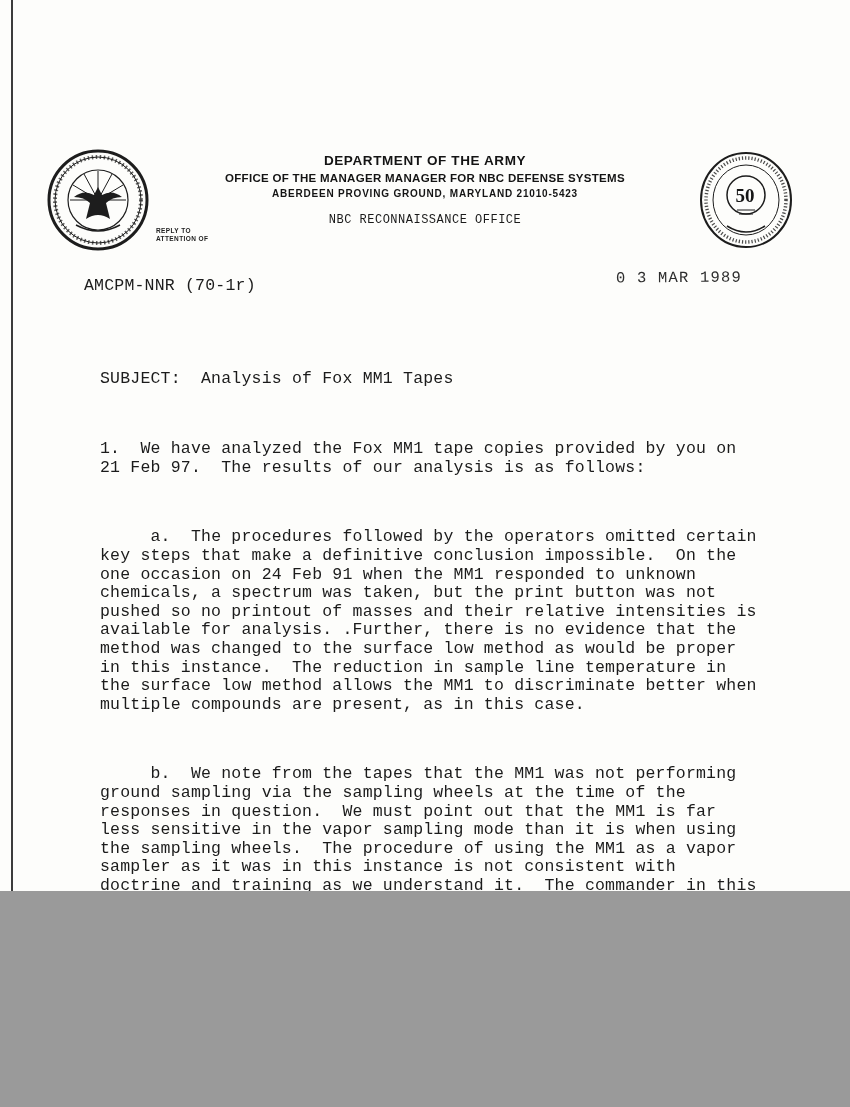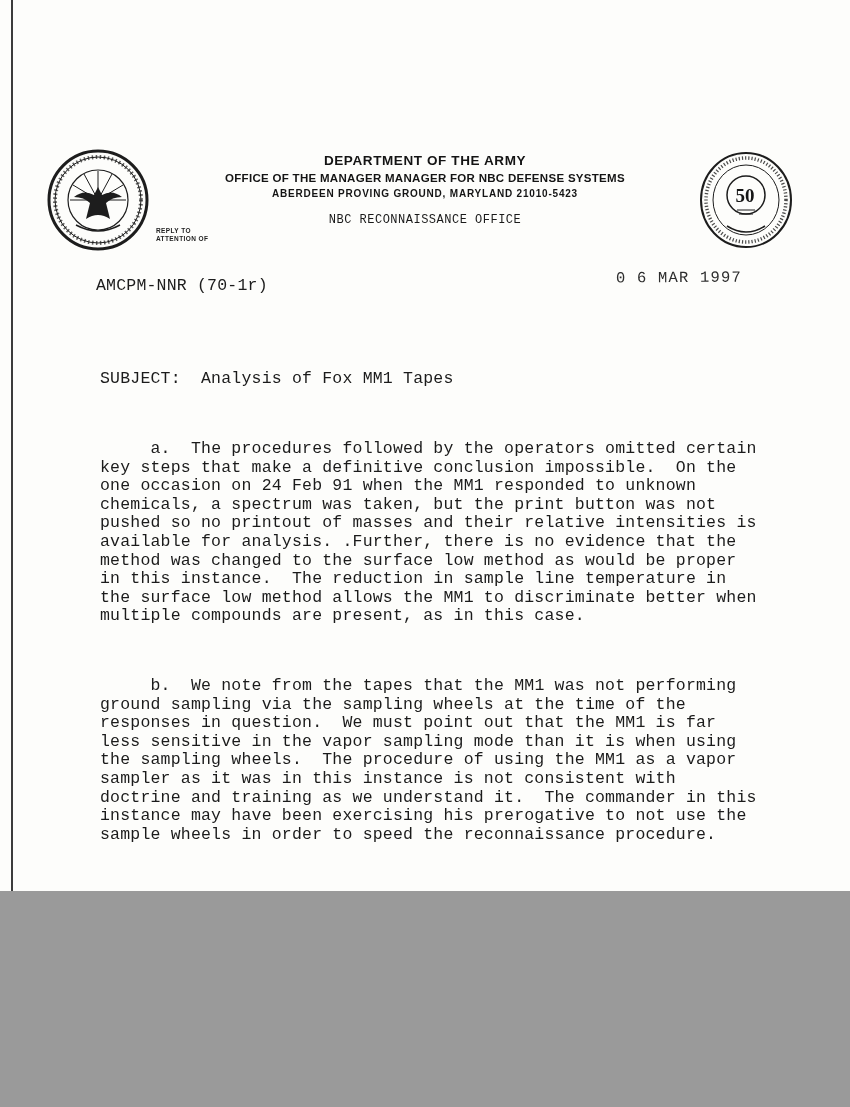--- a/index.html
+++ b/index.html
@@ -8,21 +8,21 @@
   .scan-line{position:absolute;left:11px;top:0;width:2px;height:1107px;background:#3c3c3c;}
   .letterhead{position:absolute;left:175px;top:153px;width:500px;text-align:center;font-family:"Liberation Sans",sans-serif;color:#141414;}
   .lh1{font-size:13.5px;font-weight:bold;letter-spacing:0.6px;}
   .lh2{font-size:11.5px;font-weight:bold;letter-spacing:0.3px;margin-top:4px;}
   .lh3{font-size:10px;font-weight:bold;letter-spacing:0.8px;margin-top:4px;}
   .office-name{font-family:"Liberation Mono","DejaVu Sans Mono",monospace;font-size:12px;margin-top:14px;letter-spacing:0.5px;color:#1a1a1a;}
   .reply-to{position:absolute;left:156px;top:227px;font-size:6.5px;font-weight:bold;letter-spacing:0.4px;white-space:pre-line;line-height:8px;color:#222;}
   .seal-left{position:absolute;left:46px;top:147px;}
   .seal-right{position:absolute;left:698px;top:150px;}
   .mono{font-family:"Liberation Mono","DejaVu Sans Mono",monospace;}
-  .ref-number{position:absolute;left:96px;top:276px;font-size:16.5px;letter-spacing:0.2px;}
+  .ref-number{position:absolute;left:84px;top:276px;font-size:16.5px;letter-spacing:0.2px;}
   .date-stamp{position:absolute;left:616px;top:269px;font-size:15.5px;letter-spacing:1.2px;color:#2d2d2d;transform:rotate(-0.4deg);}
   .doc-body{position:absolute;left:100px;top:331px;width:700px;font-size:16.5px;line-height:18.6px;letter-spacing:0.2px;white-space:pre-wrap;color:#1b1b1b;}
   .subject{margin-top:2px;}
   .p-first{margin-top:30px;}
   .para{margin-top:14px;}
   .redaction{display:inline-block;width:152px;height:14px;background:#070707;border-radius:7px;vertical-align:-2px;transform:rotate(-0.6deg);}
 </style>
 </head>
 <body>
 
@@ -63,24 +63,26 @@
     <ellipse cx="48" cy="50" rx="40" ry="42" fill="none" stroke="#1d1d1d" stroke-width="3.5" stroke-dasharray="1.2 2" opacity="0.8"></ellipse>
     <ellipse cx="48" cy="50" rx="33" ry="35" fill="none" stroke="#1d1d1d" stroke-width="1"></ellipse>
     <circle cx="48" cy="45" r="19" fill="none" stroke="#1d1d1d" stroke-width="1.5"></circle>
     <text x="47" y="52" text-anchor="middle" font-family="Liberation Serif, serif" font-size="19" font-weight="bold" fill="#161616">50</text>
     <line x1="39" y1="60" x2="57" y2="60" stroke="#1d1d1d" stroke-width="1"></line>
     <line x1="41" y1="64" x2="55" y2="64" stroke="#1d1d1d" stroke-width="1"></line>
     <path d="M29 76 Q48 88 67 76" fill="none" stroke="#1d1d1d" stroke-width="1.5"></path>
   </svg>
 
   <div class="ref-number mono">AMCPM-NNR (70-1r)</div>
-  <div class="date-stamp mono">0 6 MAR 1997</div>
+  <div class="date-stamp mono">0 3 MAR 1989</div>
 
   <div class="doc-body mono">
     <div class="subject">SUBJECT:  Analysis of Fox MM1 Tapes</div>
+    <div class="para p-first">1.  We have analyzed the Fox MM1 tape copies provided by you on
+21 Feb 97.  The results of our analysis is as follows:</div>
     <div class="para">     a.  The procedures followed by the operators omitted certain
 key steps that make a definitive conclusion impossible.  On the
 one occasion on 24 Feb 91 when the MM1 responded to unknown
 chemicals, a spectrum was taken, but the print button was not
 pushed so no printout of masses and their relative intensities is
 available for analysis. .Further, there is no evidence that the
 method was changed to the surface low method as would be proper
 in this instance.  The reduction in sample line temperature in
 the surface low method allows the MM1 to discriminate better when
 multiple compounds are present, as in this case.</div>

